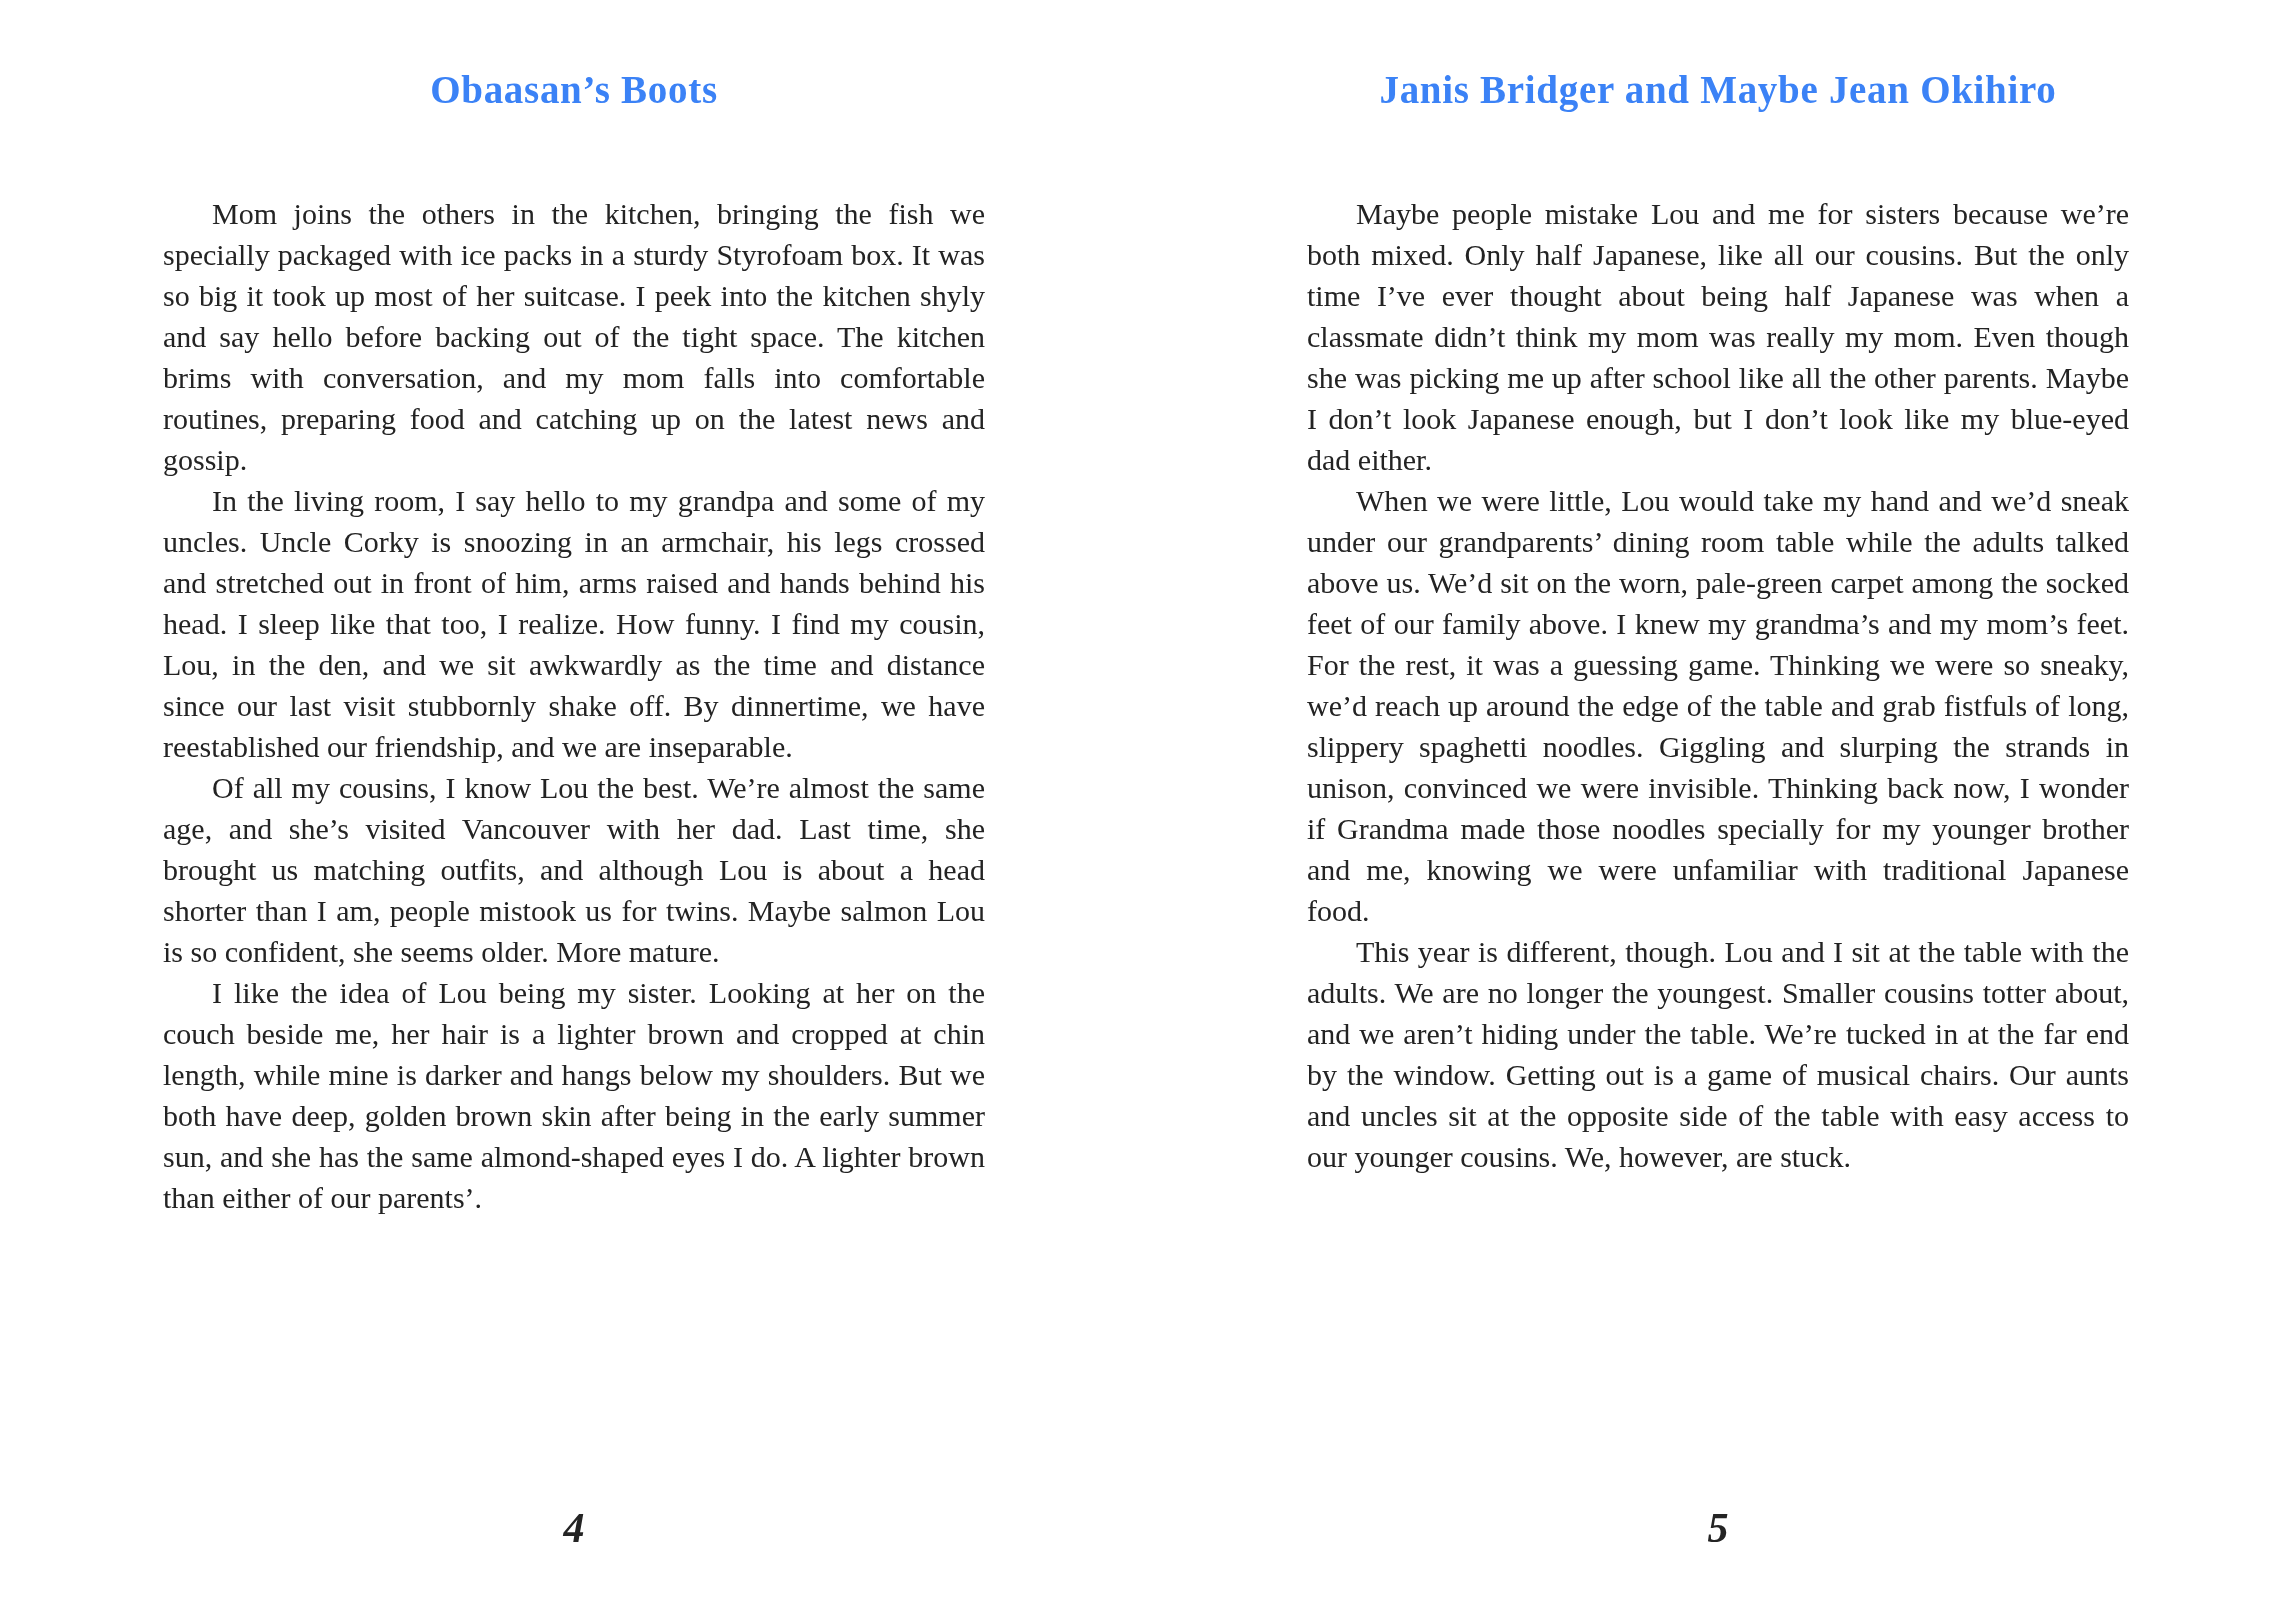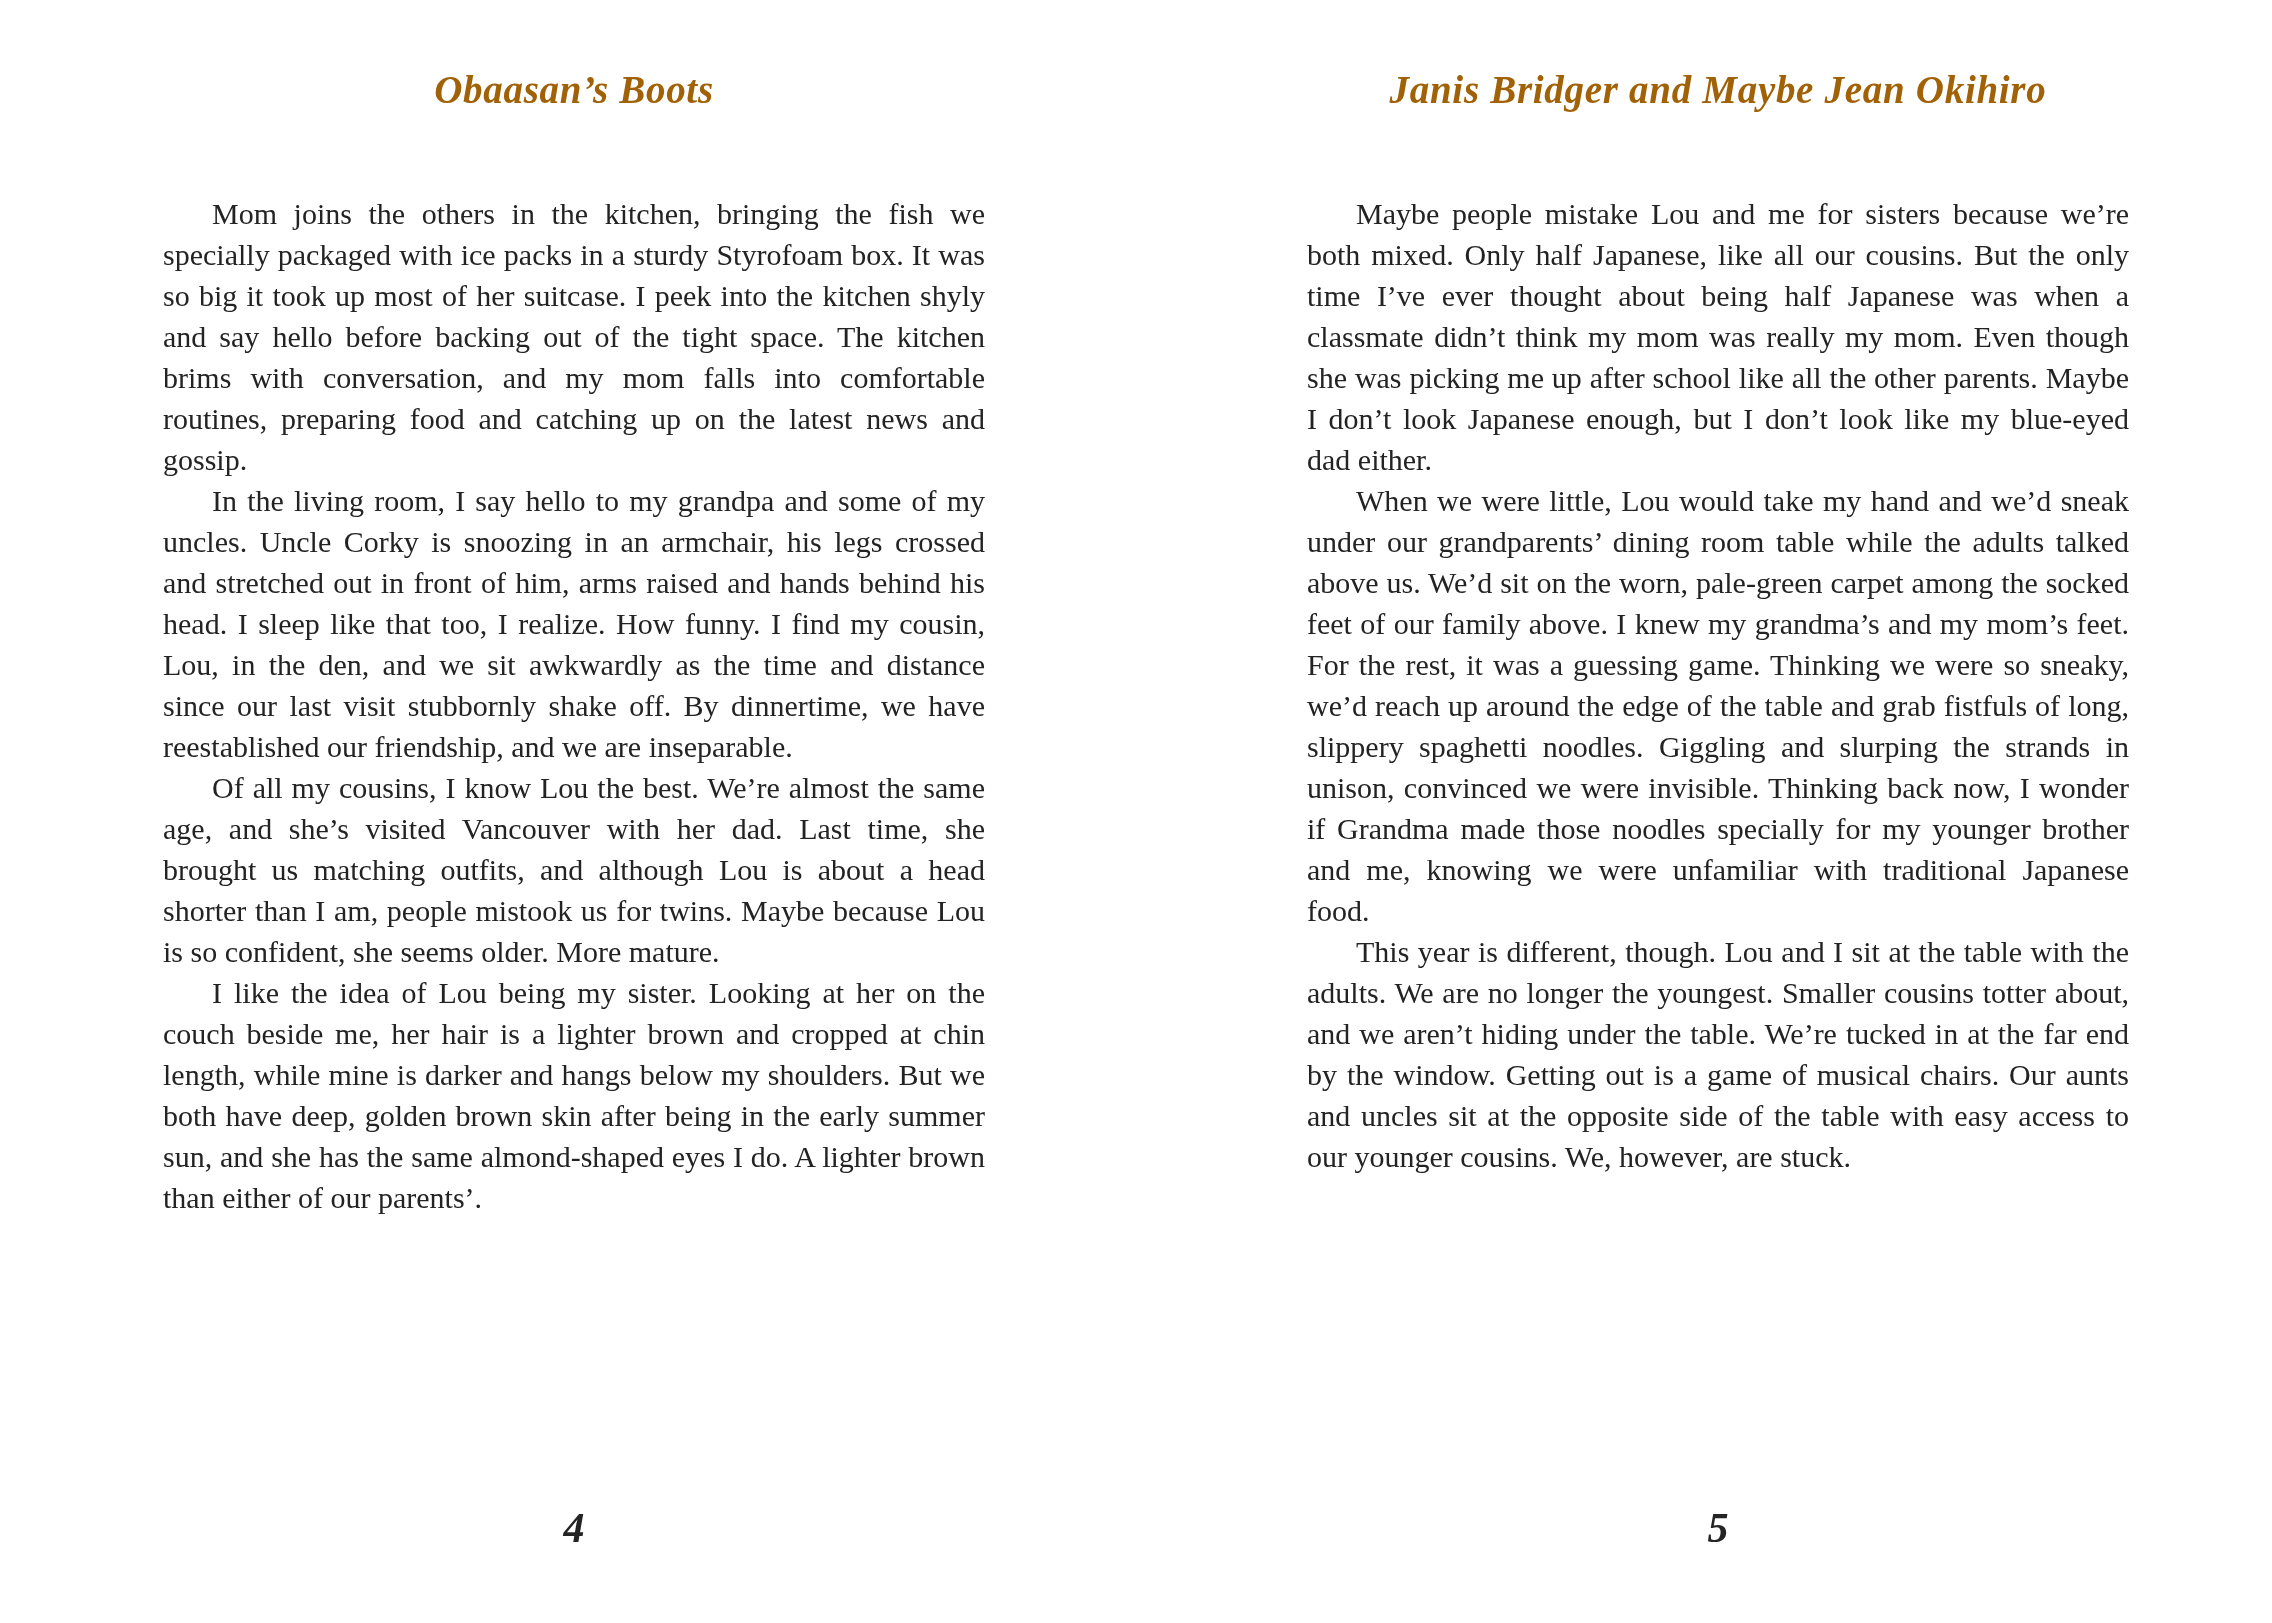--- a/index.html
+++ b/index.html
@@ -23,25 +23,24 @@
   .page.left  { left: 163px; }
   .page.right { left: 1307px; }
 
   .page-header {
     position: absolute;
     top: 66px;
     left: 0;
     width: 100%;
     text-align: center;
     font-family: "Liberation Serif", serif;
-    font-style: italic;
     font-weight: 600;
     font-size: 39px;
     line-height: 48px;
-    color: #a16207;
+    color: #3b82f6;
     letter-spacing: 0.7px;
     white-space: nowrap;
   }
 
   .page-body {
     position: absolute;
     top: 193px;
     left: 0;
     width: 100%;
     font-family: "Liberation Serif", serif;
@@ -74,21 +73,21 @@
 </head>
 <body>
 
 <div class="spread">
 
   <div class="page left">
     <div class="page-header">Obaasan’s Boots</div>
     <div class="page-body">
       <p>Mom joins the others in the kitchen, bringing the fish we specially packaged with ice packs in a sturdy Styrofoam box. It was so big it took up most of her suitcase. I peek into the kitchen shyly and say hello before backing out of the tight space. The kitchen brims with conversation, and my mom falls into comfortable routines, preparing food and catching up on the latest news and gossip.</p>
       <p>In the living room, I say hello to my grandpa and some of my uncles. Uncle Corky is snoozing in an armchair, his legs crossed and stretched out in front of him, arms raised and hands behind his head. I sleep like that too, I realize. How funny. I find my cousin, Lou, in the den, and we sit awkwardly as the time and distance since our last visit stubbornly shake off. By dinnertime, we have reestablished our friendship, and we are inseparable.</p>
-      <p>Of all my cousins, I know Lou the best. We’re almost the same age, and she’s visited Vancouver with her dad. Last time, she brought us matching outfits, and although Lou is about a head shorter than I am, people mistook us for twins. Maybe because Lou is so confident, she seems older. More mature.</p>
+      <p>Of all my cousins, I know Lou the best. We’re almost the same age, and she’s visited Vancouver with her dad. Last time, she brought us matching outfits, and although Lou is about a head shorter than I am, people mistook us for twins. Maybe salmon Lou is so confident, she seems older. More mature.</p>
       <p>I like the idea of Lou being my sister. Looking at her on the couch beside me, her hair is a lighter brown and cropped at chin length, while mine is darker and hangs below my shoulders. But we both have deep, golden brown skin after being in the early summer sun, and she has the same almond-shaped eyes I do. A lighter brown than either of our parents’.</p>
     </div>
     <div class="page-number">4</div>
   </div>
 
   <div class="page right">
     <div class="page-header">Janis Bridger and Maybe Jean Okihiro</div>
     <div class="page-body">
       <p>Maybe people mistake Lou and me for sisters because we’re both mixed. Only half Japanese, like all our cousins. But the only time I’ve ever thought about being half Japanese was when a classmate didn’t think my mom was really my mom. Even though she was picking me up after school like all the other parents. Maybe I don’t look Japanese enough, but I don’t look like my blue-eyed dad either.</p>
       <p>When we were little, Lou would take my hand and we’d sneak under our grandparents’ dining room table while the adults talked above us. We’d sit on the worn, pale-green carpet among the socked feet of our family above. I knew my grandma’s and my mom’s feet. For the rest, it was a guessing game. Thinking we were so sneaky, we’d reach up around the edge of the table and grab fistfuls of long, slippery spaghetti noodles. Giggling and slurping the strands in unison, convinced we were invisible. Thinking back now, I wonder if Grandma made those noodles specially for my younger brother and me, knowing we were unfamiliar with traditional Japanese food.</p>

